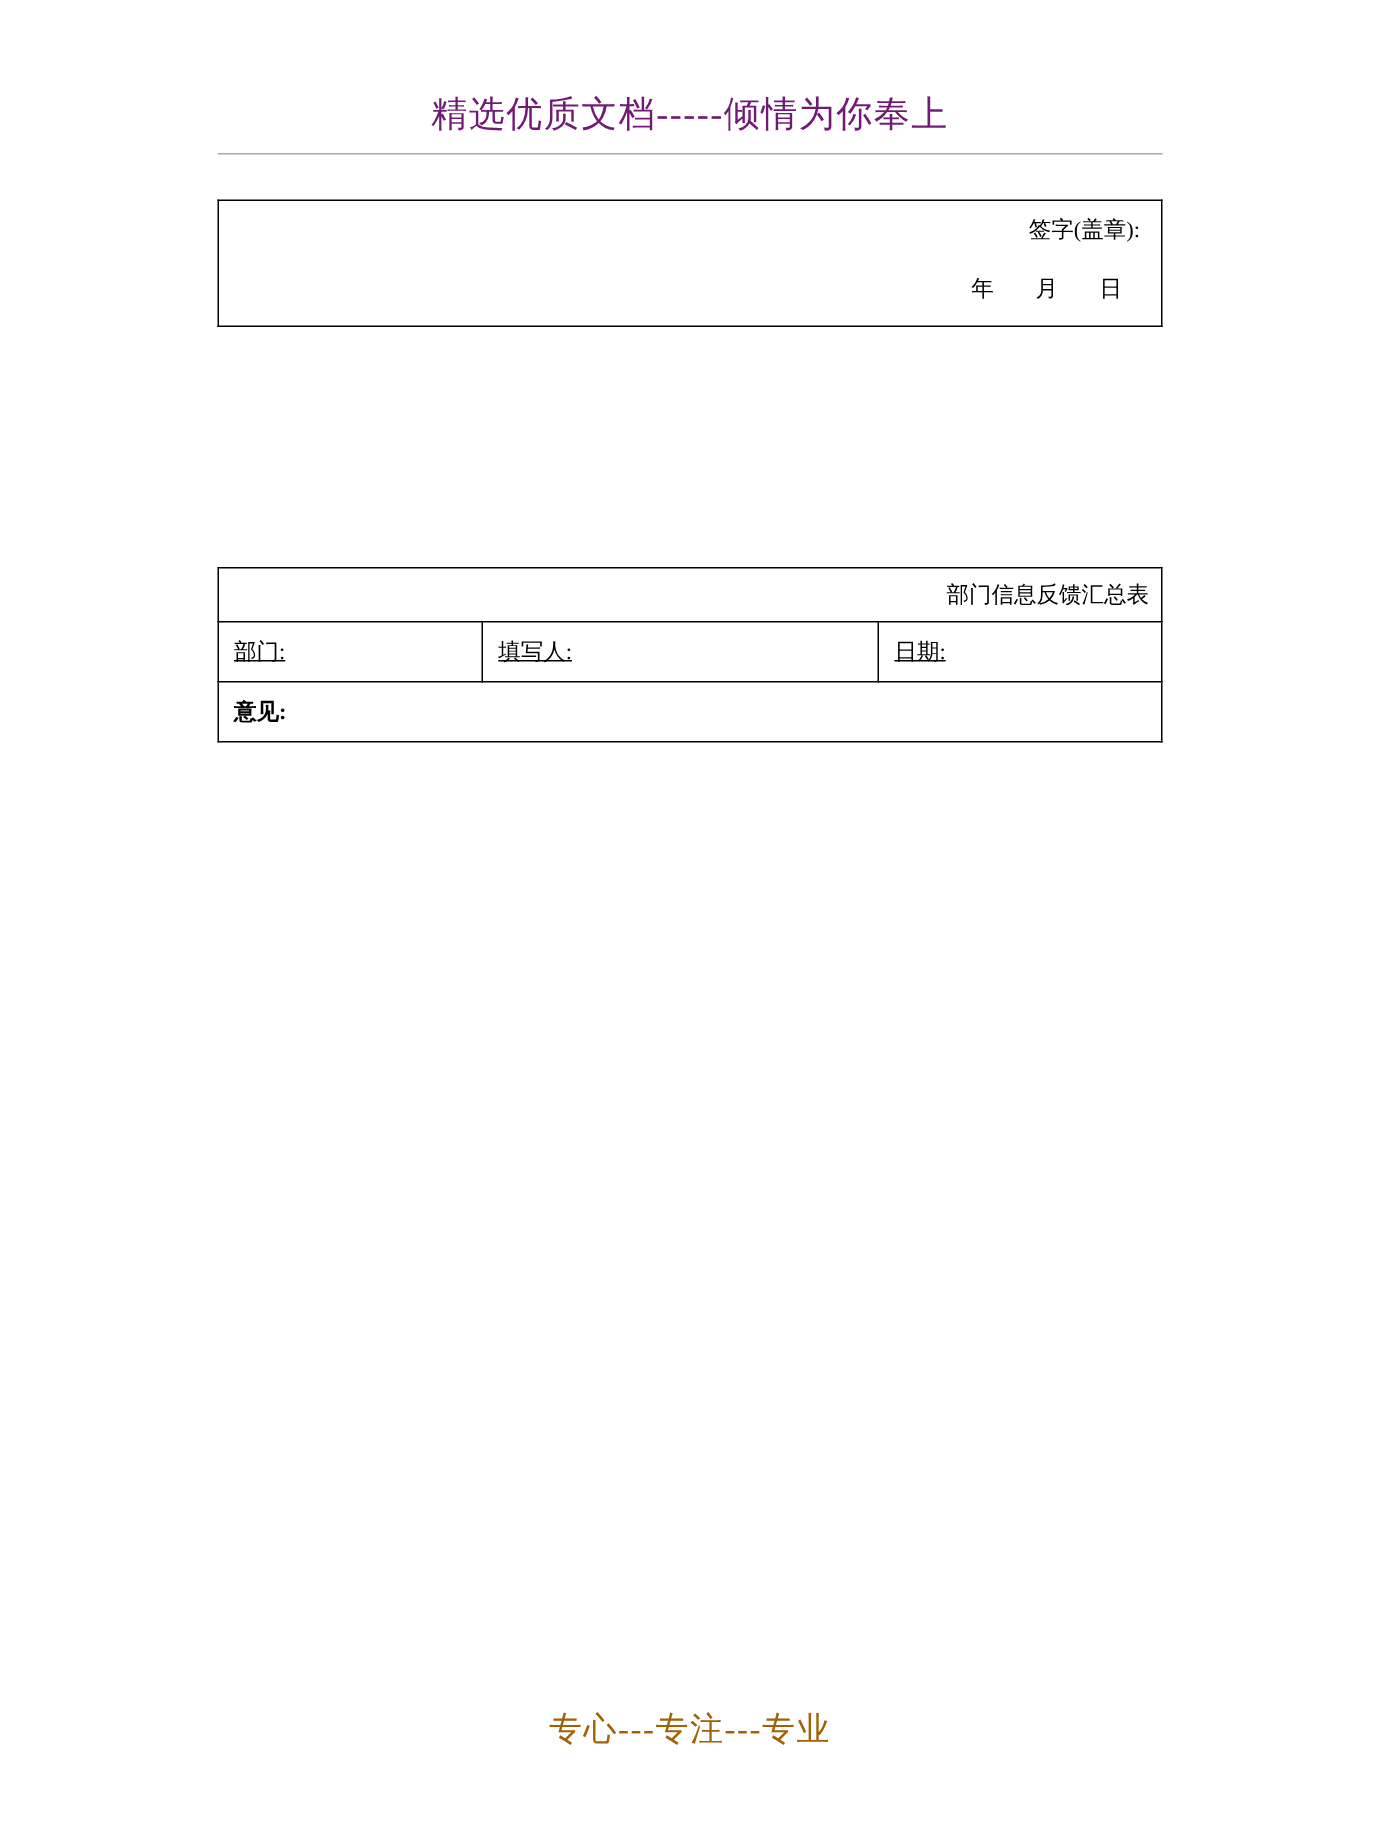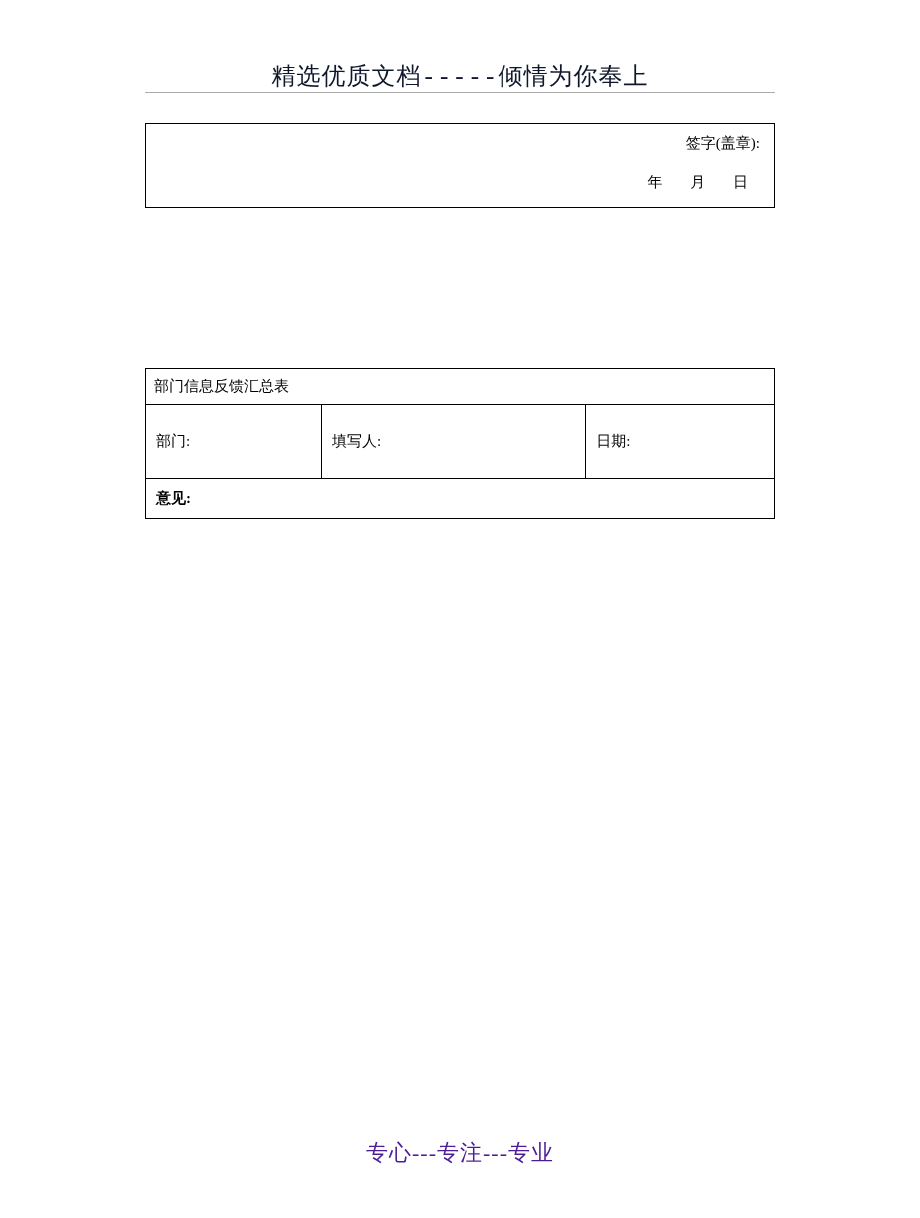--- a/index.html
+++ b/index.html
@@ -9,25 +9,26 @@
     width: 920px;
     height: 1218px;
     position: relative;
   }
   .page {
     padding: 60px 145px 0 145px;
   }
   .header-title {
     text-align: center;
     font-size: 24px;
-    color: #0f172a;
+    color: #701a75;
     letter-spacing: 1px;
+    padding-bottom: 10px;
     border-bottom: 1px solid #aaa;
     margin-bottom: 30px;
-    font-family: Liberation Mono, monospace;
+    font-family: Liberation Serif, serif;
   }
   .table1 {
     border-collapse: collapse;
     width: 100%;
     margin-bottom: 160px;
   }
   .table1 td {
     border: 1px solid #000;
     padding: 10px 12px;
     vertical-align: top;
@@ -55,25 +56,26 @@
     width: 100%;
   }
   .table2 th, .table2 td {
     border: 1px solid #000;
     font-size: 15px;
     font-weight: normal;
     text-align: left;
     vertical-align: top;
   }
   .table2 th {
-    text-align: left;
+    text-align: right;
     padding: 8px;
   }
   .row-header td {
-    padding: 27px 10px;
+    padding: 10px 10px;
+    text-decoration: underline;
   }
   .row-opinion td {
     padding: 10px 10px;
     height: 38px;
     font-weight: bold;
   }
   .row-other td {
     padding: 10px 10px;
     height: 480px;
     position: relative;
@@ -86,21 +88,21 @@
   }
   .other-bottom .sig-line { margin-bottom: 22px; }
 
   .footer {
     position: absolute;
     bottom: 50px;
     left: 0;
     width: 100%;
     text-align: center;
     font-size: 22px;
-    color: #4c1d95;
+    color: #a16207;
     font-family: "KaiTi", "楷体", serif;
     letter-spacing: 1px;
   }
 </style>
 </head>
 <body>
 
 <div class="page">
 
   <div class="header-title">精选优质文档-----倾情为你奉上</div>

